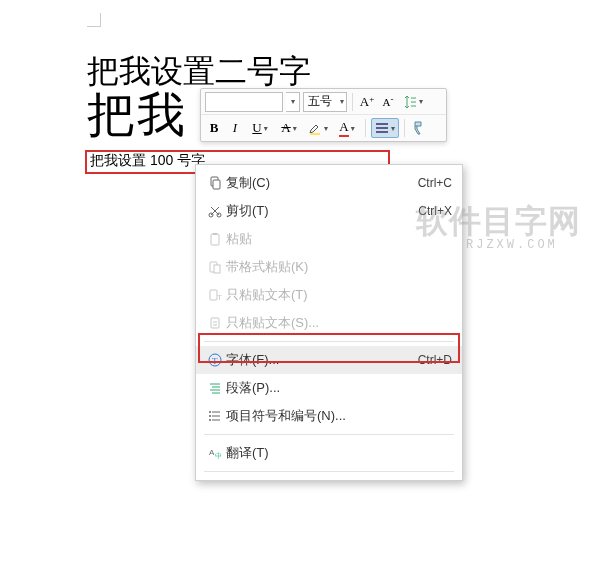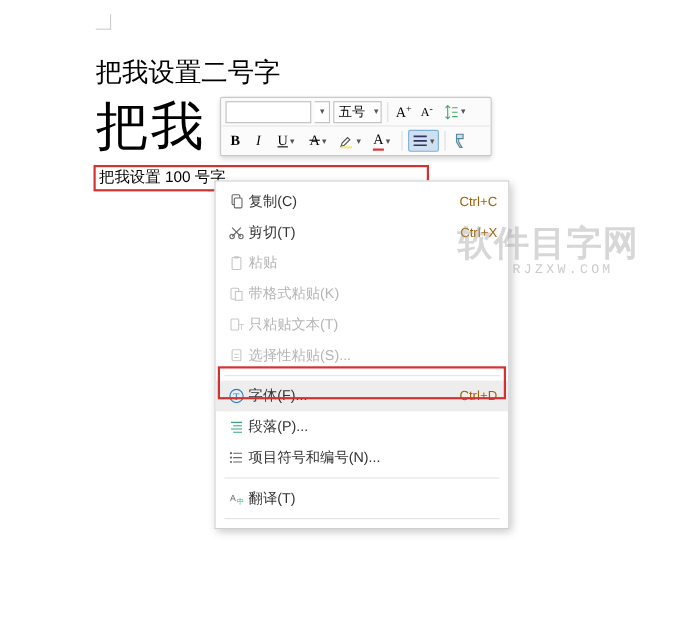--- a/index.html
+++ b/index.html
@@ -17,21 +17,21 @@
     top: 13px;
     width: 14px;
     height: 14px;
     border-right: 1px solid #ccc;
     border-bottom: 1px solid #ccc;
   }
   .text1 {
     position: absolute;
     left: 87px;
     top: 50px;
-    font-size: 24px;
+    font-size: 32px;
     color: #000;
   }
   .text2 {
     position: absolute;
     left: 87px;
     top: 83px;
     font-size: 48px;
     color: #000;
     letter-spacing: 2px;
   }
@@ -159,21 +159,21 @@
   .menu-item.disabled { color: #b5b5b5; }
   .menu-icon {
     width: 22px;
     display: flex;
     align-items: center;
     justify-content: center;
     color: #555;
   }
   .menu-item.disabled .menu-icon { color: #c7c7c7; }
   .menu-label { flex: 1; }
-  .menu-shortcut { font-size: 12px; color: #a16207; }
+  .menu-shortcut { font-size: 12px; color: #404040; }
   .menu-sep {
     height: 1px;
     background: #e3e3e3;
     margin: 4px 8px;
   }
   .font-item-box {
     position: absolute;
     left: 198px;
     top: 333px;
     width: 262px;
@@ -331,21 +331,21 @@
     </span>
     <span class="menu-label">只粘贴文本(T)</span>
   </div>
   <div class="menu-item disabled">
     <span class="menu-icon">
       <svg width="14" height="14" viewBox="0 0 14 14">
           <rect x="3" y="2" width="8" height="10" rx="1" stroke="#c7c7c7" fill="none"></rect>
           <path d="M5 6h4M5 9h4" stroke="#c7c7c7"></path>
         </svg>
     </span>
-    <span class="menu-label">选择性粘贴(S)...</span>
+    <span class="menu-label">只粘贴文本(S)...</span>
   </div>
   <div class="menu-sep"></div>
   <div class="menu-item highlighted">
     <span class="menu-icon" style="color:#2a7ad1;">
       <svg width="14" height="14" viewBox="0 0 14 14">
           <circle cx="7" cy="7" r="6" stroke="#2a7ad1" fill="none"></circle>
           <text x="4" y="11" font-size="9" fill="#2a7ad1" font-family="serif">T</text>
         </svg>
     </span>
     <span class="menu-label">字体(F)...</span>

